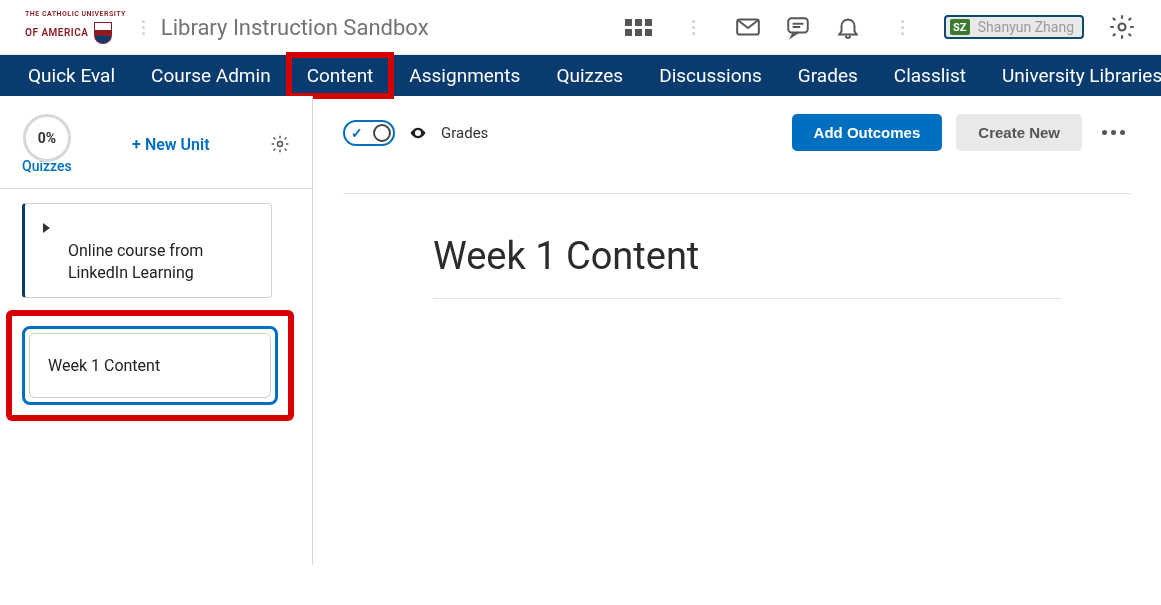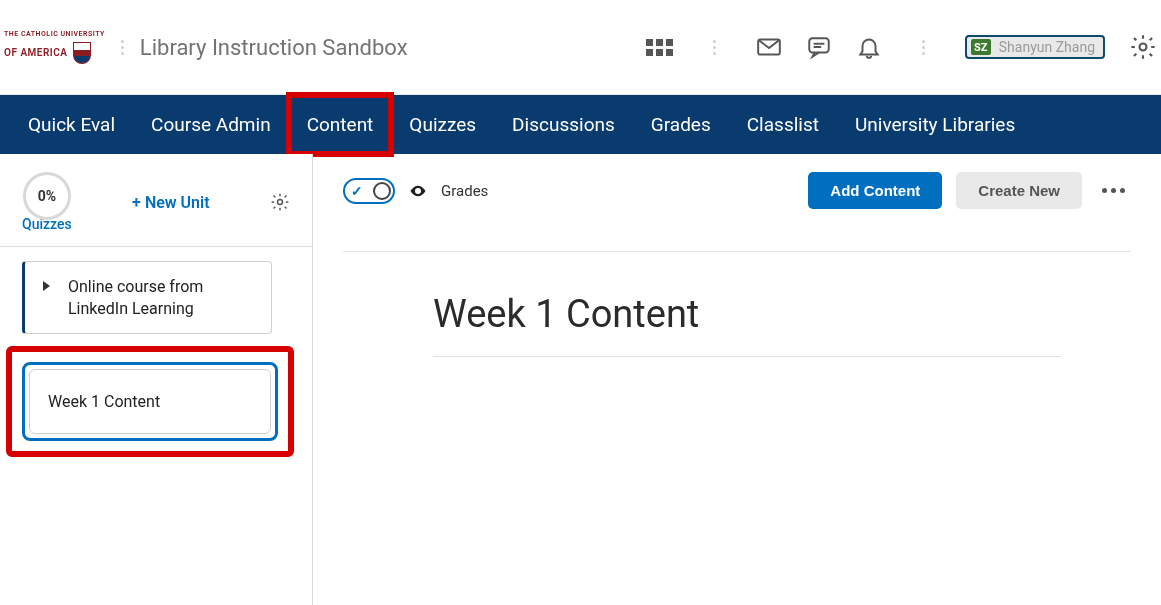--- a/index.html
+++ b/index.html
@@ -10,22 +10,22 @@
     width: 1161px;
     height: 605px;
     overflow: hidden;
     color: #202122;
   }
   
   
   .top-header {
     display: flex;
     align-items: center;
-    height: 95px;
-    padding: 0 4px;
+    height: 55px;
+    padding: 0 25px;
     border-bottom: 1px solid #e9e9e9;
   }
   .logo-block {
     display: flex;
     flex-direction: column;
     align-items: flex-start;
     font-size: 10px;
     color: #8b1c22;
     letter-spacing: .5px;
     font-weight: 600;
@@ -67,21 +67,21 @@
     border-radius:2px;
   }
   .user-name { color:#9a9a9a; font-size:14px; }
   .gear-ico { width:28px; height:28px; stroke:#565656; stroke-width:1.8; fill:none; }
   
   
   .navbar {
     background:#0a3b6e;
     display:flex;
     align-items:stretch;
-    height: 59px;
+    height: 41px;
     padding: 0 10px;
   }
   .nav-item {
     color:#fff; font-size:19px; display:flex; align-items:center;
     padding: 0 18px; cursor:pointer; white-space:nowrap;
   }
   .nav-item.active {
     outline: 6px solid #d60000;
     outline-offset: -3px;
     background:#0a3b6e;
@@ -125,21 +125,21 @@
     display:flex; gap:18px; align-items:flex-start;
     width: 250px;
     margin-bottom: 12px;
     cursor:pointer;
   }
   .tree-item1 .caret {
     width:0; height:0; border-top:5px solid transparent;
     border-bottom:5px solid transparent; border-left:7px solid #333;
     margin-top:5px;
   }
-  .tree-item1 .txt { font-size:16px; color:#222; line-height:1.35; }
+  .tree-item1 .txt { font-size:16px; color:#222; line-height:1.35;margin-top:22px; }
   
   .tree-item2-wrap {
     border:6px solid #d60000; border-radius:6px;
     padding:10px;
     width: 288px;
     margin-left:-16px;
   }
   .tree-item2-outer {
     border:3px solid #006fbf; border-radius:8px; padding:4px;
   }
@@ -252,20 +252,21 @@
       <circle cx="12" cy="12" r="3"></circle>
       <path d="M12 2v3M12 19v3M4.2 4.2l2.1 2.1M17.7 17.7l2.1 2.1M2 12h3M19 12h3M4.2 19.8l2.1-2.1M17.7 6.3l2.1-2.1"></path>
     </svg>
   </div>
 </div>
 
 <div class="navbar">
   <div class="nav-item">Quick Eval</div>
   <div class="nav-item">Course Admin</div>
   <div class="nav-item active">Content</div>
+  <div class="nav-item">Assignments</div>
   <div class="nav-item">Quizzes</div>
   <div class="nav-item">Discussions</div>
   <div class="nav-item">Grades</div>
   <div class="nav-item">Classlist</div>
   <div class="nav-item">University Libraries</div>
 
 </div>
 
 <div class="body-split">
 
@@ -304,21 +305,21 @@
           <span class="check">✓</span>
           <span class="knob"></span>
         </div>
         <svg class="eye" viewBox="0 0 24 24" fill="#202122">
           <path d="M12 5C6 5 2 12 2 12s4 7 10 7 10-7 10-7-4-7-10-7zm0 11a4 4 0 110-8 4 4 0 010 8z"></path>
           <circle cx="12" cy="12" r="2" fill="#fff"></circle>
         </svg>
         <span class="vis-label">Grades</span>
       </div>
       <div class="btn-row">
-        <button class="btn btn-primary">Add Content</button>
+        <button class="btn btn-primary">Add Outcomes</button>
         <button class="btn btn-secondary">Create New</button>
         <div class="dots3">
             <span></span>
             <span></span>
             <span></span>
           </div>
       </div>
     </div>
 
     <div class="content-area">

